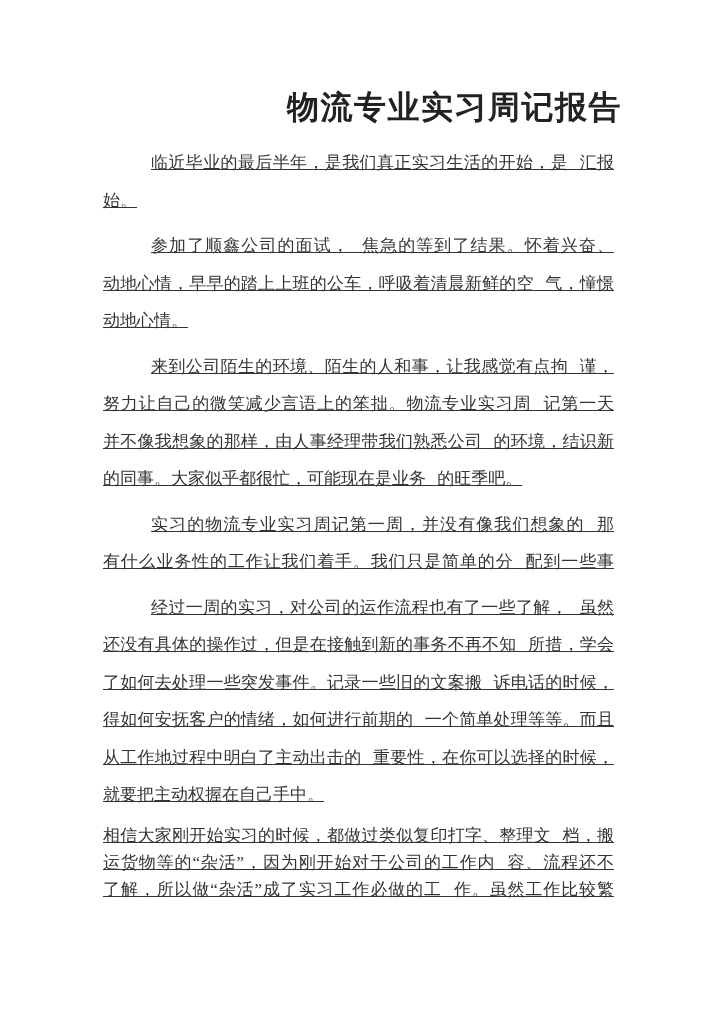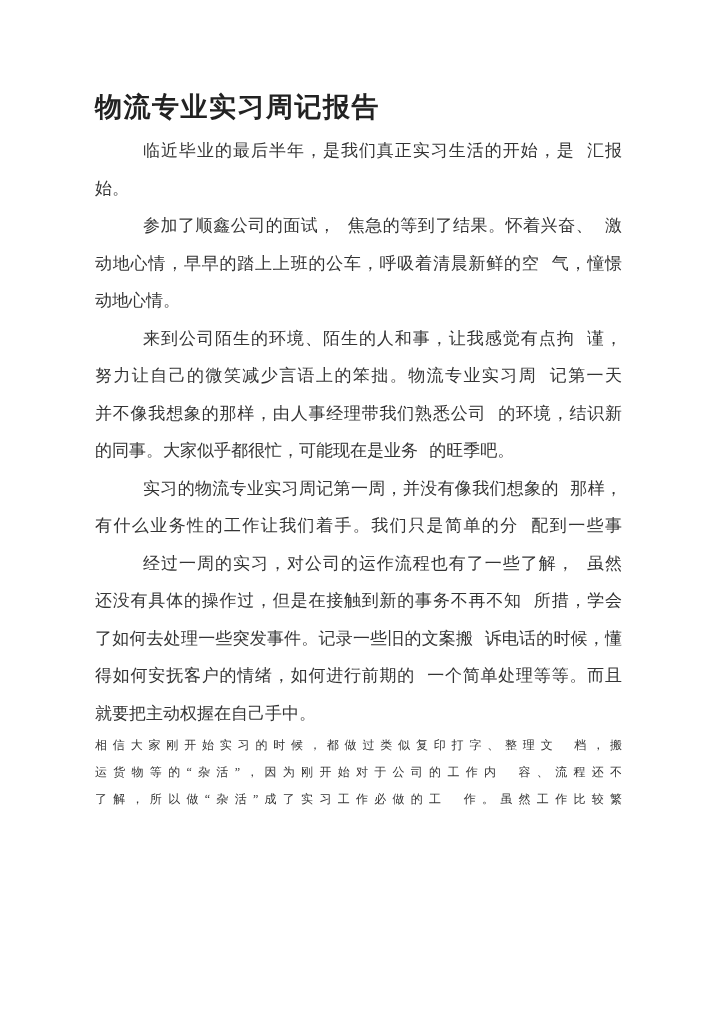--- a/index.html
+++ b/index.html
@@ -16,52 +16,53 @@
     font-family: "Liberation Serif", "DejaVu Serif", serif;
     color: #343434;
   }
   .content {
     position: absolute;
     left: 95px;
     top: 0;
     width: 527px;
   }
   .doc-title {
-    margin: 86px 0 4px 0;
-    font-size: 27px;
+    margin: 86px 0 16px 0;
+    font-size: 32px;
     font-weight: bold;
     line-height: 42px;
-    text-align: left;
+    text-align: right;
     letter-spacing: 1.5px;
     color: #222222;
   }
   .doc-body {
     margin: 0;
   }
   .para {
-    margin: 0;
+    margin: 8px;
+    text-decoration: underline;
   }
   .line {
     font-size: 17px;
     line-height: 37.5px;
     height: 37.5px;
     overflow: hidden;
     text-align: justify;
     text-align-last: justify;
     word-spacing: 7px;
     white-space: normal;
   }
   .line.short {
     text-align-last: left;
   }
   .para.indented .line.first {
     text-indent: 48px;
   }
   .para.compact .line {
-    font-size: 12px;
+    font-size: 17px;
     line-height: 27px;
     height: 27px;
   }
 </style>
 </head>
 <body>
 
 <div class="page">
   <div class="content">
     <h1 class="doc-title">物流专业实习周记报告</h1>
@@ -83,20 +84,21 @@
         </div>
         <div class="para indented">
           <div class="line first">实习的物流专业实习周记第一周，并没有像我们想象的 那样，</div>
           <div class="line">有什么业务性的工作让我们着手。我们只是简单的分 配到一些事</div>
         </div>
         <div class="para indented">
           <div class="line first">经过一周的实习，对公司的运作流程也有了一些了解， 虽然</div>
           <div class="line">还没有具体的操作过，但是在接触到新的事务不再不知 所措，学会</div>
           <div class="line">了如何去处理一些突发事件。记录一些旧的文案搬 诉电话的时候，懂</div>
           <div class="line">得如何安抚客户的情绪，如何进行前期的 一个简单处理等等。而且</div>
+          <div class="line">从工作地过程中明白了主动出击的 重要性，在你可以选择的时候，</div>
           <div class="line short">就要把主动权握在自己手中。</div>
         </div>
         <div class="para compact">
           <div class="line first">相信大家刚开始实习的时候，都做过类似复印打字、整理文 档，搬</div>
           <div class="line">运货物等的“杂活”，因为刚开始对于公司的工作内 容、流程还不</div>
           <div class="line">了解，所以做“杂活”成了实习工作必做的工 作。虽然工作比较繁</div>
         </div>
       </div>
   </div>
 </div>

